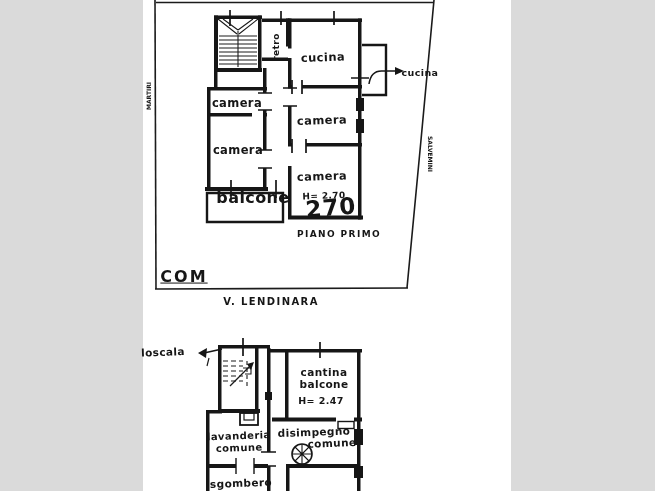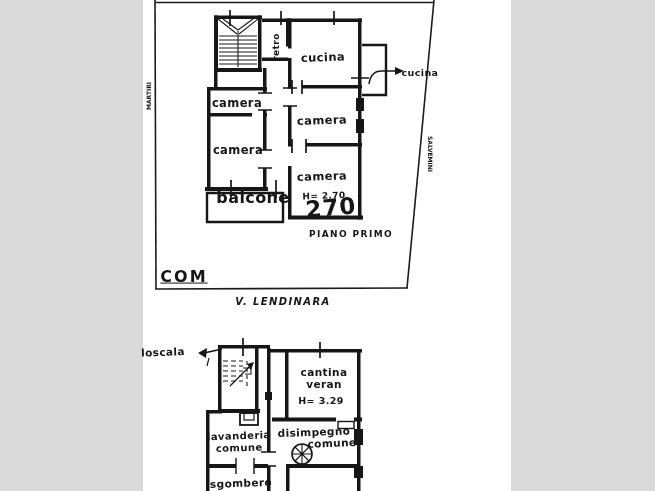--- a/index.html
+++ b/index.html
@@ -14,21 +14,21 @@
   #linework{position:absolute;left:0;top:0;}
   .lbl{
     position:absolute;color:#161616;font-weight:600;
     white-space:pre-line;text-align:center;line-height:1.18;
     transform:translate(-50%,-50%);letter-spacing:.4px;
   }
   .r-90{transform:translate(-50%,-50%) rotate(-90deg);}
   .r90{transform:translate(-50%,-50%) rotate(90deg);}
   .tilt1{transform:translate(-50%,-50%) rotate(-2deg);}
   .tilt2{transform:translate(-50%,-50%) rotate(-5deg);}
-  .caps{letter-spacing:1.4px;font-weight:700;margin-left:12px;}
+  .caps{letter-spacing:1.4px;font-weight:700;}
 </style>
 </head>
 <body>
 
 <div id="band-left" class="band"></div>
 <div id="band-right" class="band"></div>
 
 <svg id="linework" width="655" height="491" viewBox="0 0 655 491">
 
   <g stroke="#1b1b1b" stroke-width="1.6" fill="none">
@@ -176,25 +176,25 @@
 <div class="lbl" style="left:420px;top:73px;font-size:9.5px;">cucina</div>
 <div class="lbl" style="left:237px;top:104px;font-size:11.5px;">camera</div>
 <div class="lbl tilt1" style="left:322px;top:121px;font-size:11.5px;">camera</div>
 <div class="lbl" style="left:238px;top:151px;font-size:11.5px;">camera</div>
 <div class="lbl tilt1" style="left:322px;top:177px;font-size:11.5px;">camera</div>
 <div class="lbl tilt1" style="left:324px;top:196px;font-size:9px;">H= 2.70</div>
 <div class="lbl tilt2" style="left:331px;top:208px;font-size:23px;letter-spacing:1px;">270</div>
 <div class="lbl" style="left:245px;top:198px;font-size:16px;margin-left:8px;">balcone</div>
 <div class="lbl caps" style="left:339px;top:234px;font-size:9px;">PIANO PRIMO</div>
 <div class="lbl" style="left:184px;top:277px;font-size:16px;letter-spacing:2px;text-decoration:underline;">COM</div>
-<div class="lbl caps" style="left:271px;top:302px;font-size:10px;font-style:italic;">V. LENDINARA</div>
+<div class="lbl caps" style="left:271px;top:302px;font-size:10px;">V. LENDINARA</div>
 <div class="lbl r-90" style="left:149px;top:96px;font-size:6px;letter-spacing:0;">MARTIRI</div>
 <div class="lbl r90" style="left:430px;top:154px;font-size:6px;letter-spacing:0;">SALVEMINI</div>
 
 <div class="lbl tilt1" style="left:163px;top:352px;font-size:10.5px;">loscala</div>
 <div class="lbl" style="left:324px;top:378px;font-size:10.5px;">cantina
-veran</div>
-<div class="lbl" style="left:321px;top:401px;font-size:9.5px;">H= 3.29</div>
+balcone</div>
+<div class="lbl" style="left:321px;top:401px;font-size:9.5px;">H= 2.47</div>
 <div class="lbl tilt1" style="left:239px;top:442px;font-size:10px;">lavanderia
 comune</div>
 <div class="lbl tilt1" style="left:314px;top:432px;font-size:10.5px;">disimpegno</div>
 <div class="lbl tilt1" style="left:332px;top:443px;font-size:10.5px;">comune</div>
 <div class="lbl tilt1" style="left:241px;top:483px;font-size:10.5px;">sgombero</div>
 
 </body></html>

